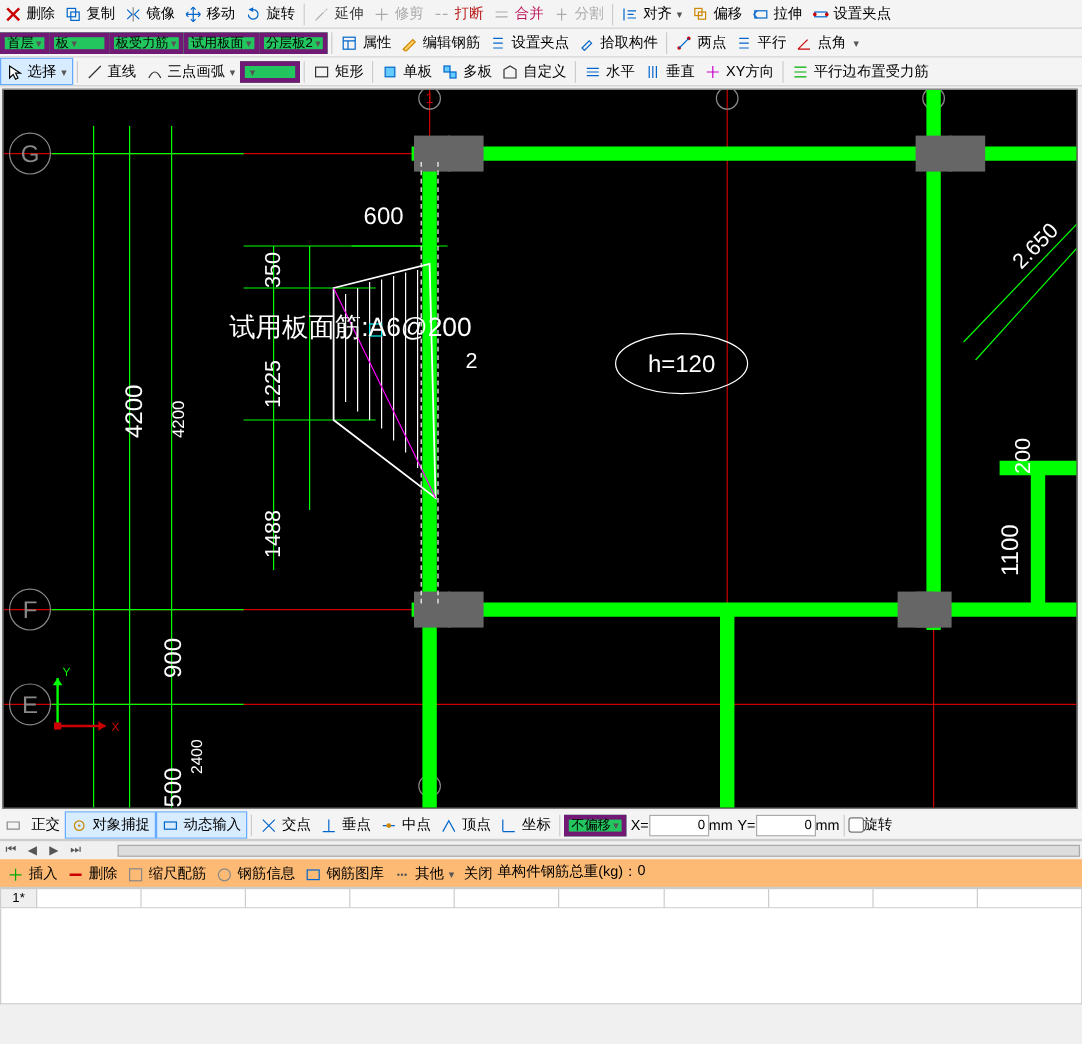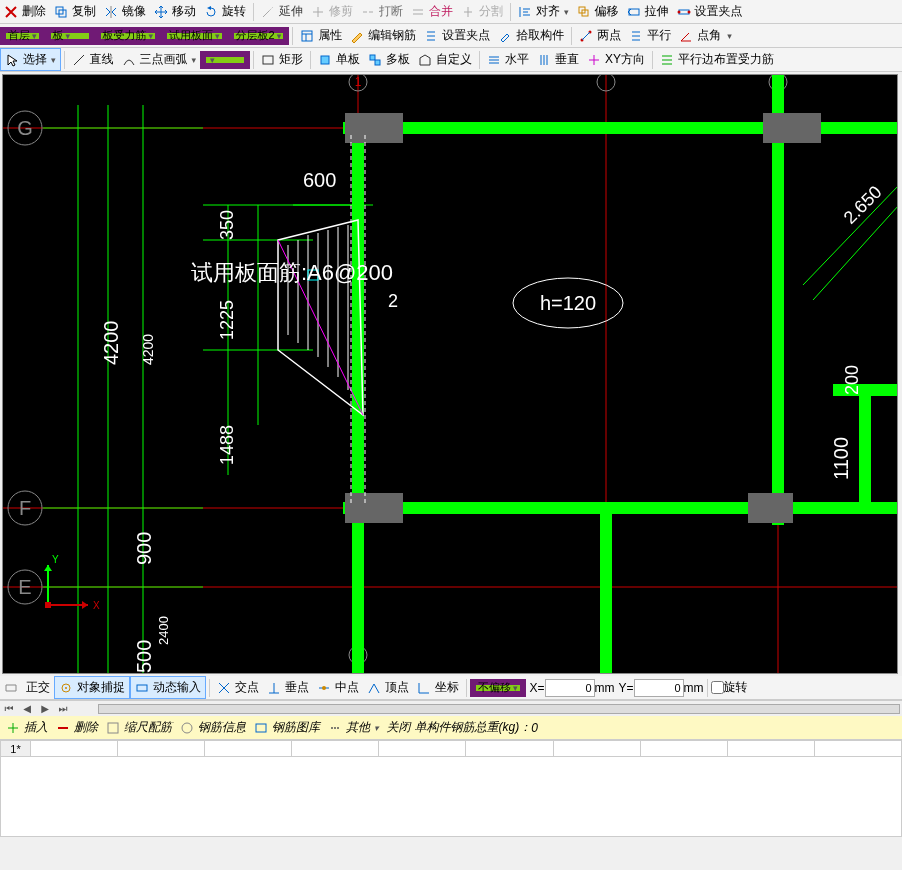--- a/index.html
+++ b/index.html
@@ -2,27 +2,27 @@
 <html><head>
 <meta charset="utf-8">
 <style>
 * { margin: 0; padding: 0; box-sizing: border-box; }
 body { font-family: "Microsoft YaHei", sans-serif; font-size: 12px; background: #f0f0f0; width: 902px; height: 870px; overflow: hidden; }
 .toolbar { display: flex; align-items: center; background: #f4f4f4; border-bottom: 1px solid #ccc; padding: 2px 0; white-space: nowrap; overflow: hidden; height: 24px; }
 .toolbar .sep { width: 1px; height: 18px; background: #ccc; margin: 0 3px; }
 .btn { display: inline-flex; align-items: center; padding: 2px 4px; cursor: pointer; gap: 4px; }
 .btn.selected { border: 1px solid #6af; background: #d8ecff; }
 .icon { width: 14px; height: 14px; display: inline-block; }
-.dd { display: inline-flex; align-items: center; border: 6px solid #701a75; background: #84cc16; height: 18px; padding: 0 2px; font-size: 11px; text-align: right; }
+.dd { display: inline-flex; align-items: center; border: 4px solid #701a75; background: #22c55e; height: 18px; padding: 0 2px; font-size: 11px; text-align: right; }
 .dd .arrow { margin-left: 2px; font-size: 9px; color: #555; }
 .numbox { width: 50px; border: 1px solid #aaa; text-align: right; padding: 0 2px; font-size: 11px; height: 18px; }
 .canvas-wrap { position: relative; width: 896px; height: 600px; background: #000; border: 1px solid #888; margin: 2px; overflow: hidden; }
 .hscroll { height: 16px; background: #f0f0f0; border-top: 1px solid #ccc; display:flex; align-items:center; padding:0 2px; gap:4px;}
 .hscroll .navbtn { width:14px; height:12px; display:inline-flex; align-items:center; justify-content:center; color:#555; font-size:10px; cursor:pointer; }
-.bottom-toolbar { display:flex; align-items:center; background:#fef9c3; border-bottom:1px solid #ccc; padding:2px; height:24px;font-style:italic; }
+.bottom-toolbar { display:flex; align-items:flex-start; background:#fdba74; border-bottom:1px solid #ccc; padding:2px; height:24px; }
 .table { width: 100%; border-collapse: collapse; background:#fff; }
 .table th { background:#efefef; border:1px solid #ccc; font-weight:normal; padding:1px 4px; font-size:11px; }
 .table td { border:1px solid #ccc; height:16px; font-size:11px; padding:0 4px; }
 .table .rowhdr { background:#efefef; text-align:center; width:30px; }
 .table th.graphics { background:#f9c8b0; }
 svg text { font-family: "Microsoft YaHei", sans-serif; }
 </style>
 </head>
 <body>
 
@@ -69,21 +69,21 @@
           <path d="M8 6 L12 2" stroke="#aaa" stroke-dasharray="1"></path>
         </svg></span>
       <span>延伸</span>
     </span>
   <span class="btn" style="color:#aaa">
       <span class="icon"><svg viewBox="0 0 14 14">
           <path d="M2 7h10 M7 2v10" stroke="#aaa"></path>
         </svg></span>
       <span>修剪</span>
     </span>
-  <span class="btn" style="color:#737373">
+  <span class="btn" style="color:#b91c1c">
       <span class="icon"><svg viewBox="0 0 14 14">
           <path d="M2 7h4 M8 7h4" stroke="#aaa"></path>
         </svg></span>
       <span>打断</span>
     </span>
   <span class="btn" style="color:#be185d">
       <span class="icon"><svg viewBox="0 0 14 14">
           <path d="M2 5h10 M2 9h10" stroke="#aaa"></path>
         </svg></span>
       <span>合并</span>

